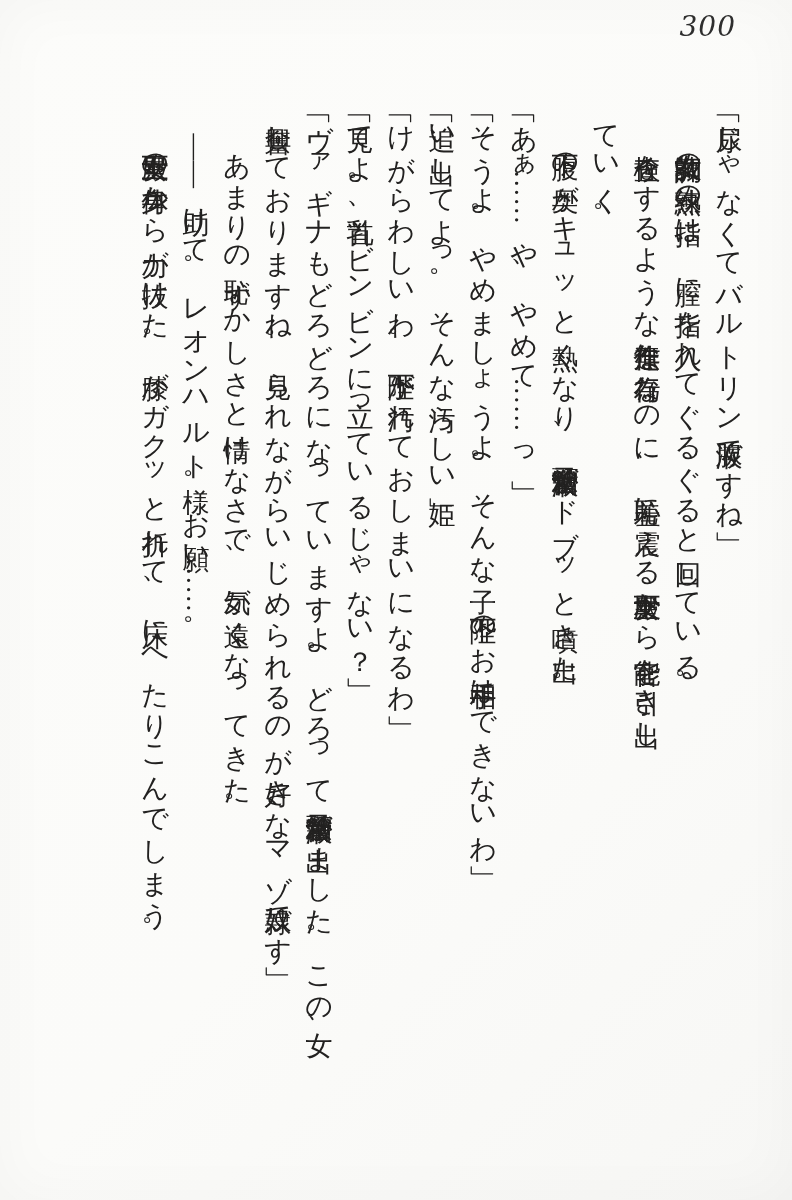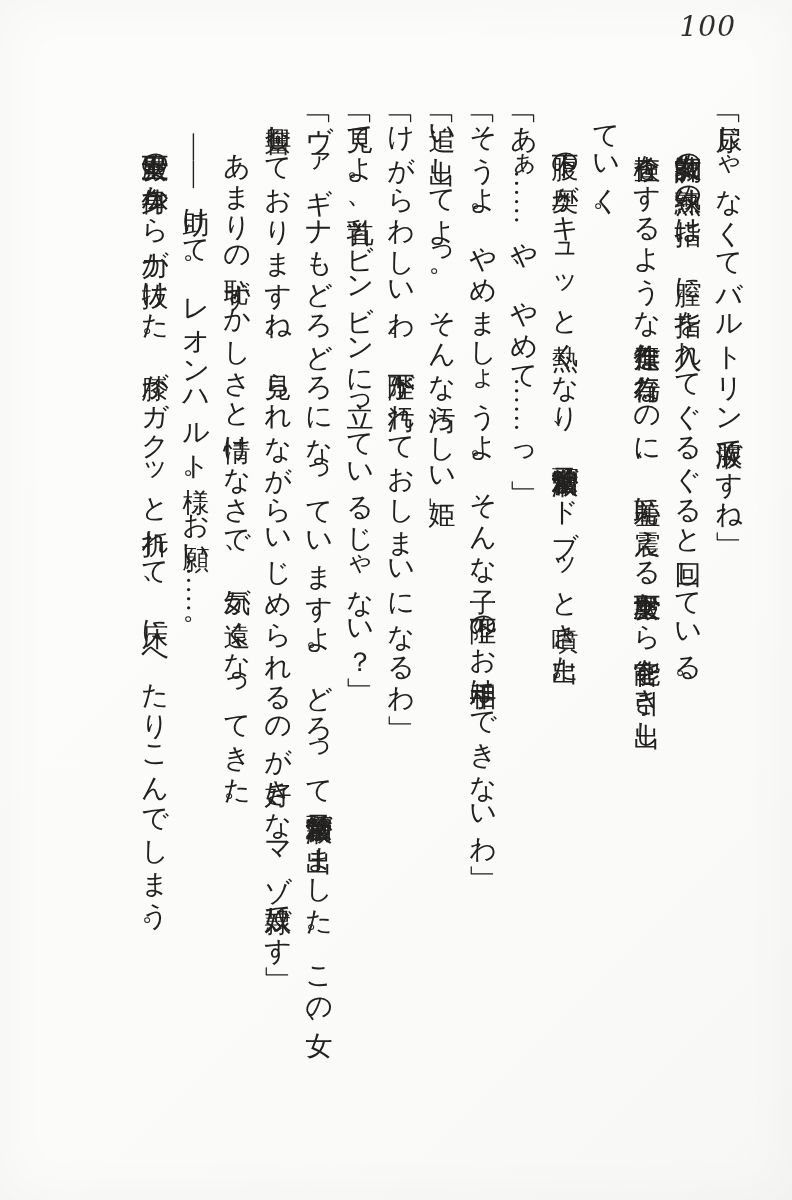--- a/index.html
+++ b/index.html
@@ -43,21 +43,21 @@
   .text-block p {
     margin: 0 0 0 14px;
     padding: 0;
     white-space: nowrap;
   }
 </style>
 </head>
 <body>
 
 <div class="page">
-  <div class="page-number">100</div>
+  <div class="page-number">300</div>
 
   <div class="text-block">
     <p>「尿じゃなくてバルトリン腺液ですね」</p>
     <p>　女調教師の熟練の指は、膣に指を入れてぐるぐると回している。</p>
     <p>　検査をするような無造作な行為なのに、羞恥に震える皇女殿下から官能を引き出し</p>
     <p>ていく。</p>
     <p>　下腹の奥がキュッと熱くなり、子宮頸管粘液がドブッと噴き出た。</p>
     <p>「あぁ……や、やめて……っ」</p>
     <p>「そうよ。やめましょうよ。そんな子、陛下のお相手はできないわ」</p>
     <p>「追い出してよっ。そんな汚らしい姫」</p>

